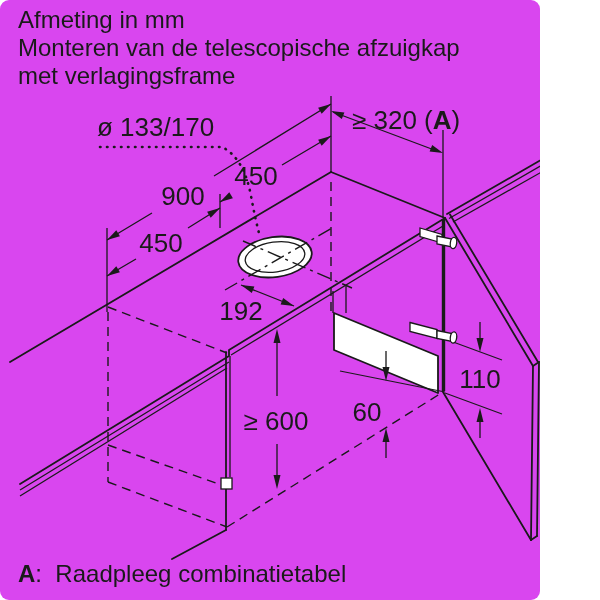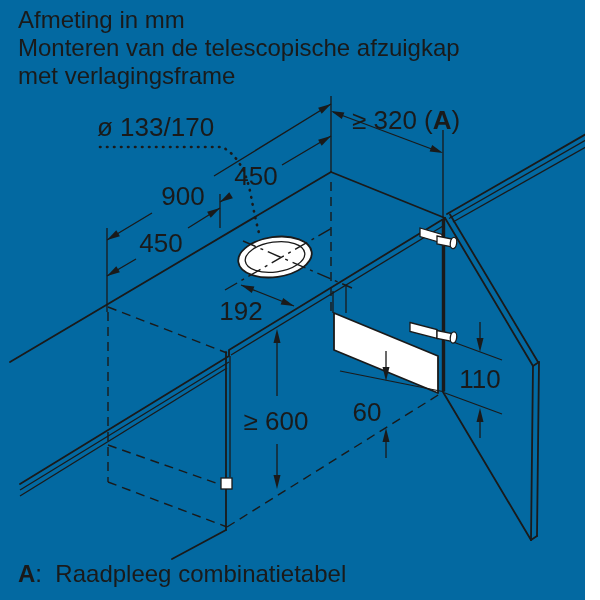--- a/index.html
+++ b/index.html
@@ -1,17 +1,17 @@
 <!DOCTYPE html>
 <html><head>
 <meta charset="utf-8">
 <style>
   html,body{margin:0;padding:0;background:#fff;}
-  .stage{position:relative;width:585px;height:600px;background:#0369a1;overflow:hidden;
-         font-family:"Liberation Sans", sans-serif;}
+  .stage{position:relative;width:540px;height:600px;background:#d946ef;overflow:hidden;
+         font-family:"Liberation Sans", sans-serif;border-radius:9px;}
   svg{display:block;}
   .struct{stroke:#1a1a1a;stroke-width:1.8;fill:none;stroke-linejoin:round;stroke-linecap:round;}
   .thin{stroke:#1a1a1a;stroke-width:1.3;fill:none;}
   .thinner{stroke:#1a1a1a;stroke-width:1.1;fill:none;}
   .thick{stroke:#1a1a1a;stroke-width:3.4;fill:none;}
   .whitefill{fill:#ffffff;}
   .dash{stroke:#1a1a1a;stroke-width:1.4;fill:none;stroke-dasharray:9 6;}
   .dashdot{stroke:#1a1a1a;stroke-width:1.4;fill:none;stroke-dasharray:14 5 3 5;}
   .dotted{stroke:#1a1a1a;stroke-width:2.6;fill:none;stroke-dasharray:0.5 6.5;stroke-linecap:round;}
   .dim{stroke:#1a1a1a;stroke-width:1.3;fill:none;}

